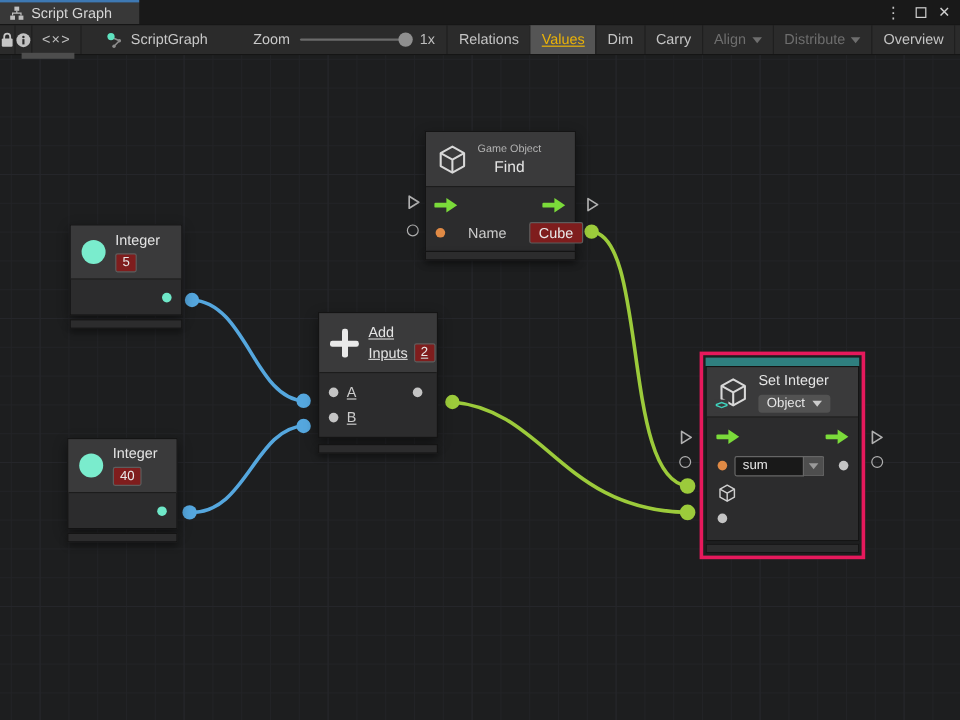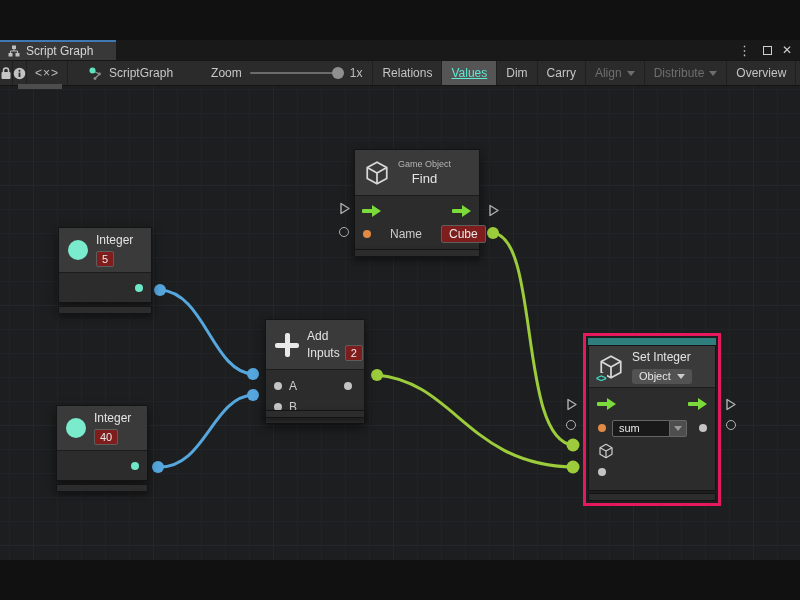--- a/index.html
+++ b/index.html
@@ -1,37 +1,37 @@
 <!DOCTYPE html>
 <html><head>
 <meta charset="utf-8">
 <style>
   * { margin:0; padding:0; box-sizing:border-box; }
   html,body { width:800px; height:600px; background:#111; }
   body { font-family:"Liberation Sans", sans-serif; color:#c8c8c8; overflow:hidden; }
-  .window { position:relative; width:800px; height:520px; background:#1d1e1f; overflow:hidden;margin-top:40px; }
+  .window { position:relative; width:800px; height:600px; background:#1d1e1f; overflow:hidden; }
 
   
   .tabstrip { position:absolute; left:0; top:0; width:800px; height:20px; background:#191919; display:flex; align-items:stretch; }
   .tab { position:relative; width:116px; background:#383838; display:flex; align-items:center; gap:6px; padding:0 8px; border-top:2px solid #3e79b4; }
   .tab-label { font-size:12px; color:#d6d6d6; white-space:nowrap; }
   .win-controls { margin-left:auto; display:flex; align-items:center; gap:10px; padding-right:8px; }
   .menu-dots { font-size:13px; color:#c4c4c4; line-height:1; padding:0 2px; }
   .maxbox { width:9px; height:9px; border:1.5px solid #cfcfcf; }
   .closex { font-size:12px; color:#cfcfcf; line-height:1; }
 
   
   .toolbar { position:absolute; left:0; top:20px; width:800px; height:26px; background:#2b2b2b; border-top:1px solid #161616; border-bottom:1px solid #151515; display:flex; align-items:stretch; font-size:12px; }
   .tb-btn { display:flex; align-items:center; justify-content:center; padding:0 8px; border-right:1px solid #1f1f1f; color:#c4c4c4; white-space:nowrap; }
   .tb-btn.icon-only { width:26px; padding:0; }
   .tb-btn.wide { width:66px; }
   .tb-plain { display:flex; align-items:center; gap:6px; padding:0 10px; }
   .tb-right { margin-left:auto; display:flex; align-items:stretch; }
   .tb-right .tb-btn { border-left:1px solid #1f1f1f; border-right:none; padding:0 9px; }
-  .tb-btn.active { background:#555555; color:#5eead4;text-decoration:underline; }
+  .tb-btn.active { background:#555555; color:#eab308;text-decoration:underline; }
   .tb-btn.disabled { color:#6e6e6e; }
   .dd-arrow { width:0; height:0; border-left:4px solid transparent; border-right:4px solid transparent; border-top:5px solid #9a9a9a; margin-left:5px; }
   .tb-btn.disabled .dd-arrow { border-top-color:#6e6e6e; }
   .zoom-wrap { display:flex; align-items:center; gap:8px; padding:0 10px; }
   .slider-track { position:relative; width:92px; height:2px; background:#6b6b6b; border-radius:1px; }
   .slider-handle { position:absolute; right:-2px; top:-5px; width:12px; height:12px; border-radius:50%; background:#8f8f8f; }
   .zoom-x { color:#bdbdbd; }
   .codeicon { color:#bdbdbd; font-size:12px; letter-spacing:1px; }
 
   
@@ -219,21 +219,21 @@
         <span><span class="vbox">40</span></span>
       </span>
     </div>
     <div class="nrow" style="height:29px;">
       <span class="spacer"></span>
       <span class="dot dot8 mint"></span>
     </div>
   </div>
   <div class="node-footer" style="left:56px; top:444px; width:92px; height:8px;"></div>
 
-  <div class="node" style="left:265px; top:279px; width:100px;">
+  <div class="node" style="left:265px; top:260px; width:100px;text-decoration:underline;">
     <div class="nh" style="height:50px;">
       <span class="plus-icon"></span>
       <span class="nh-col">
         <span class="ntitle">Add</span>
         <span style="display:flex; align-items:center; gap:5px;">
           <span class="ntitle">Inputs</span>
           <span class="vbox">2</span>
         </span>
       </span>
     </div>

